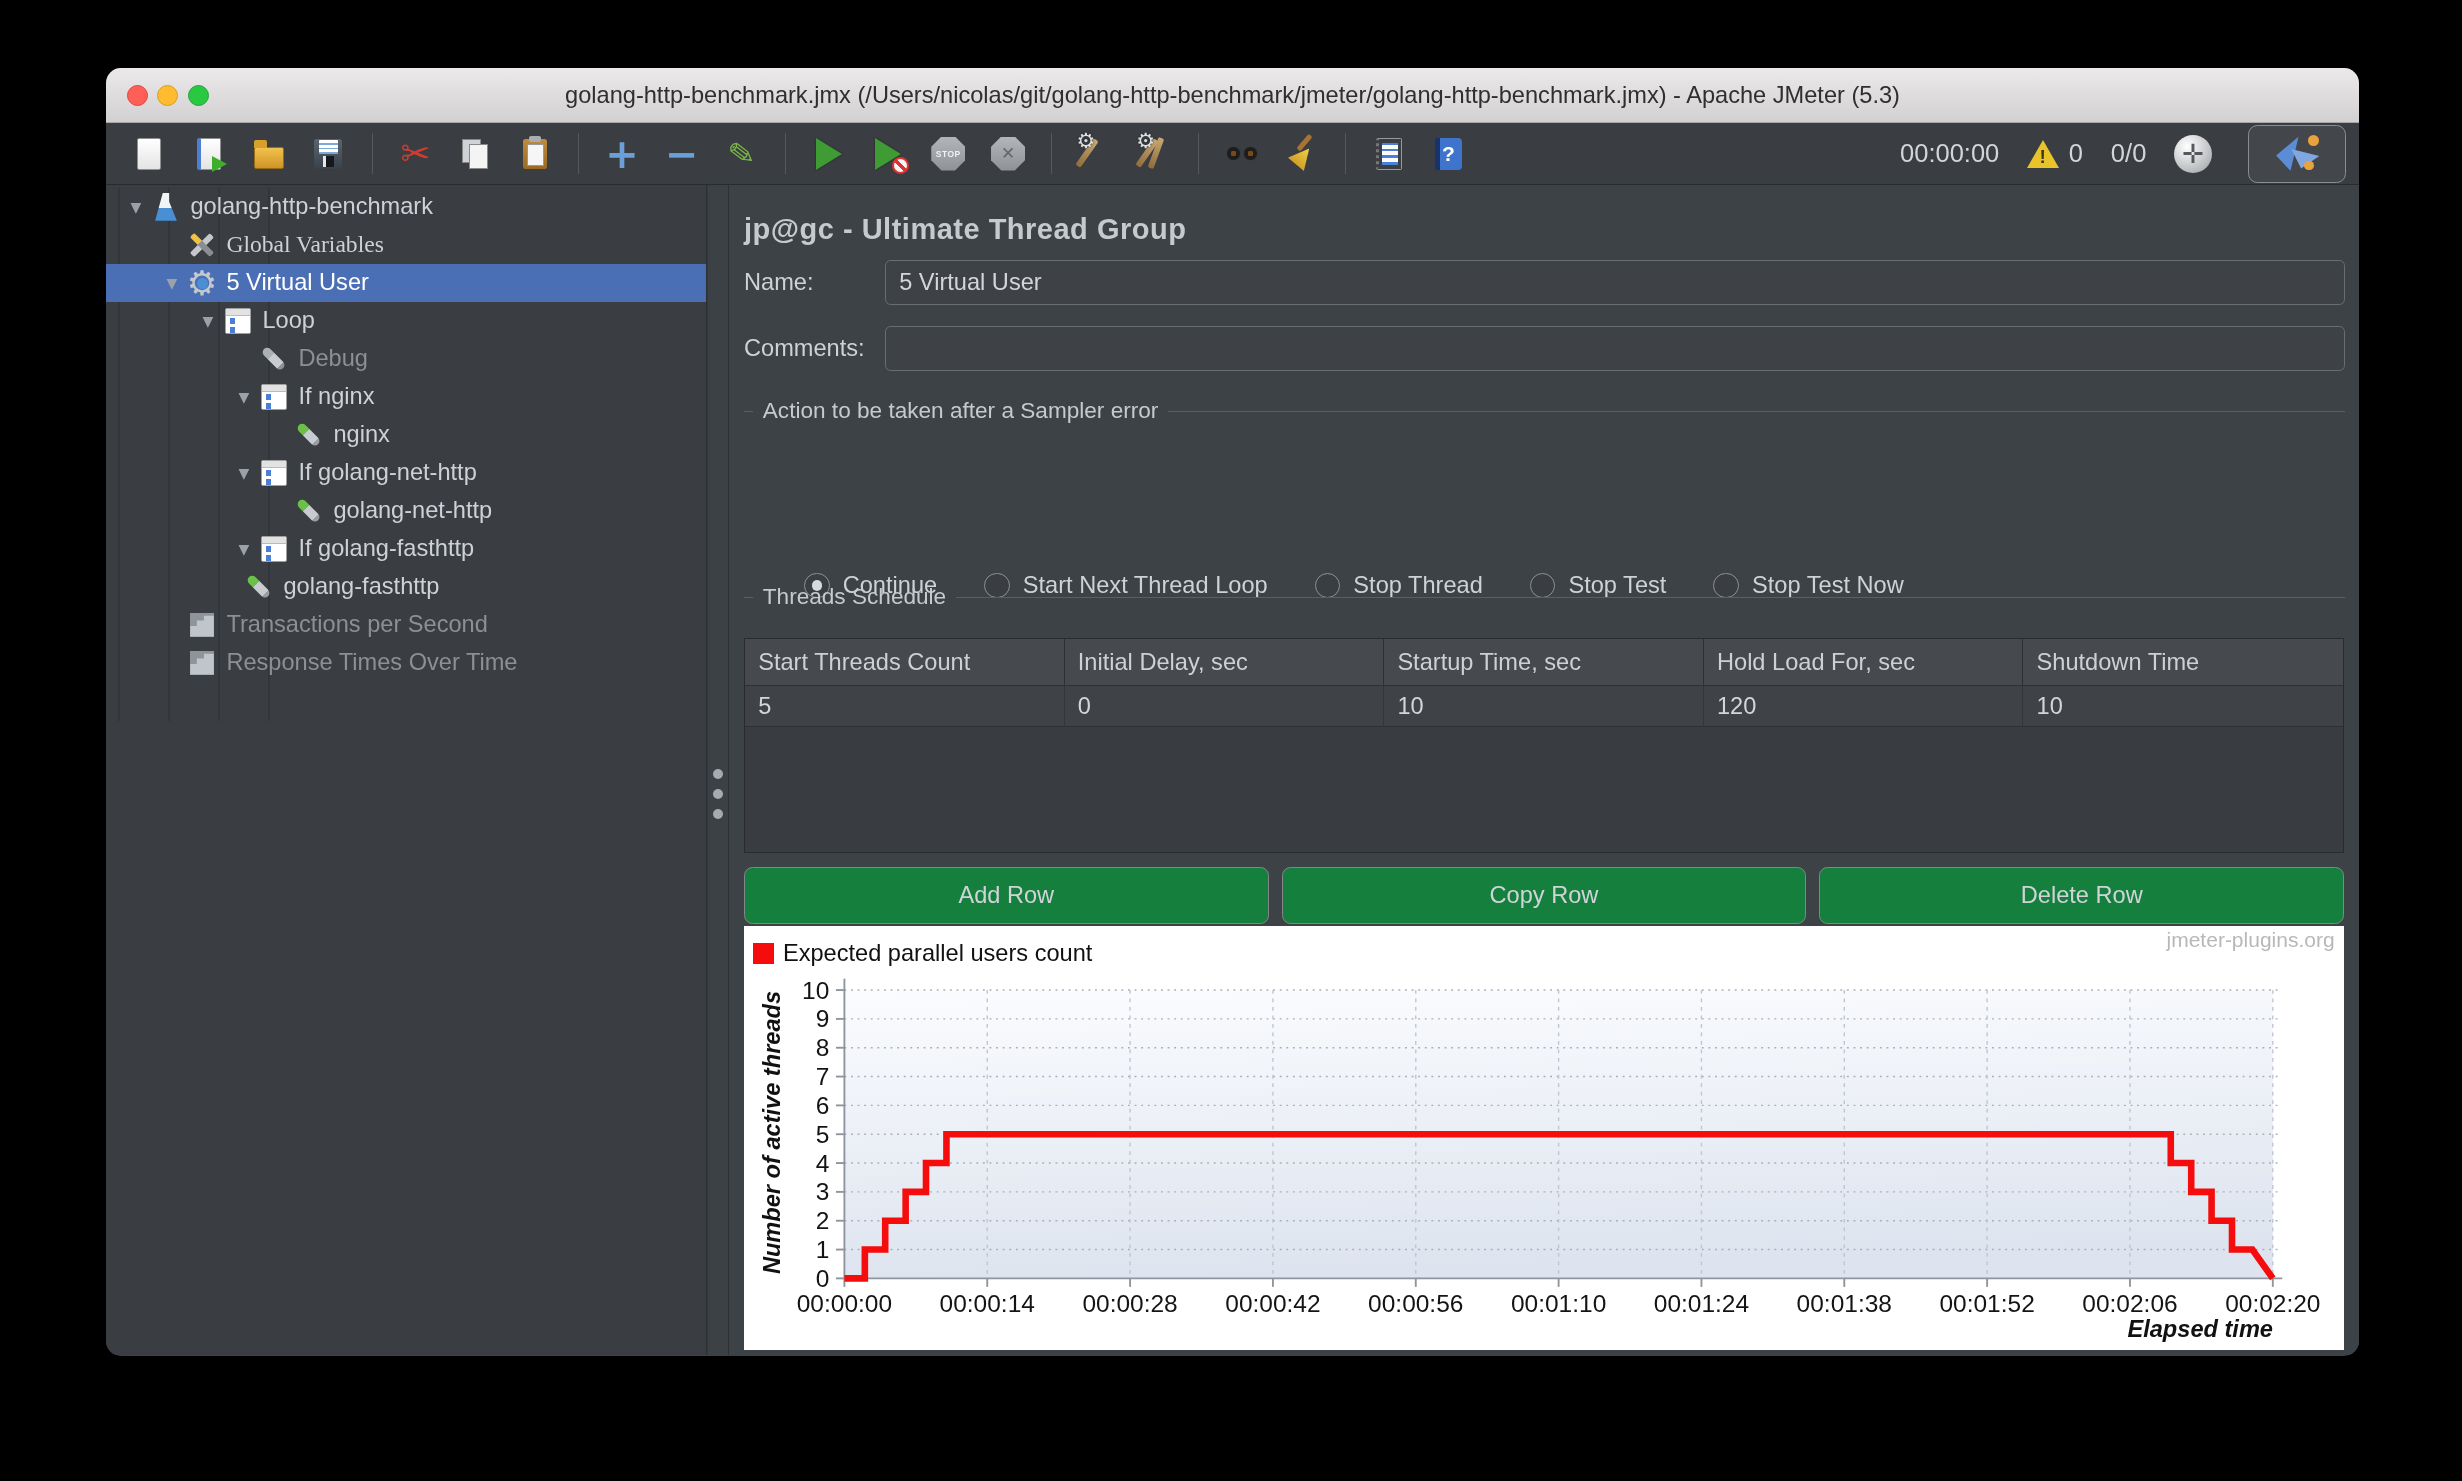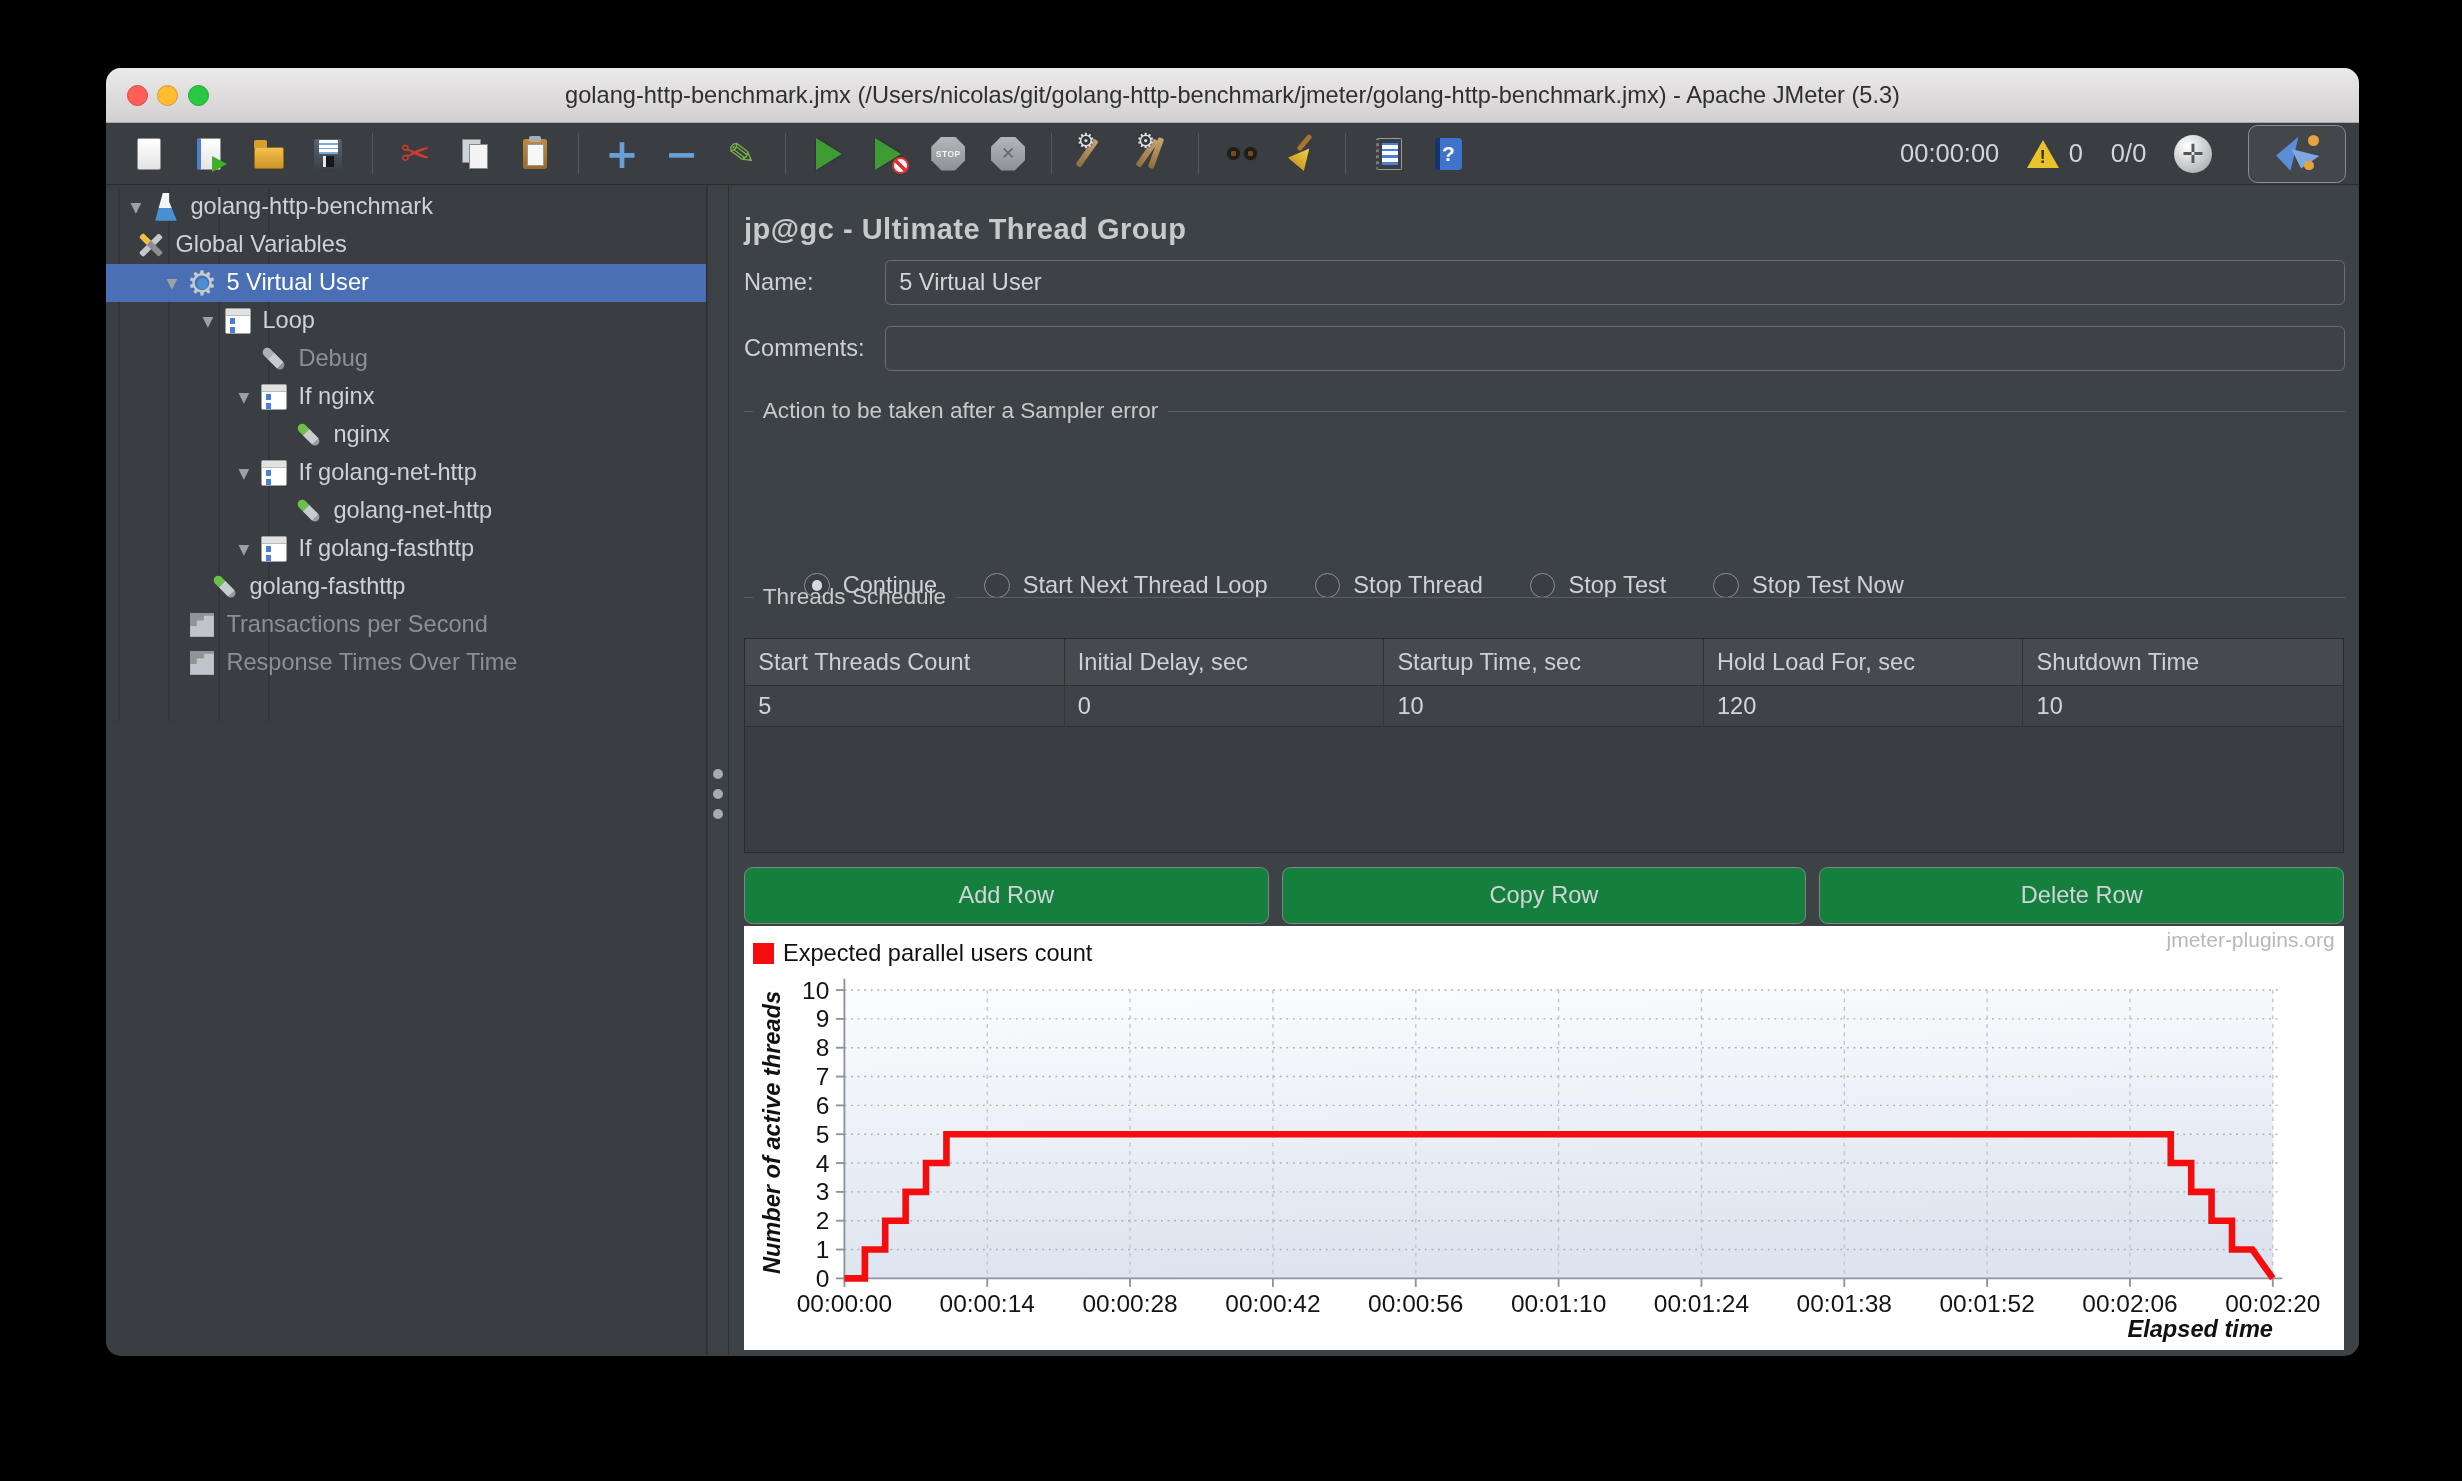--- a/index.html
+++ b/index.html
@@ -247,21 +247,21 @@
 
   <div class="content">
     <div class="tree" id="tree">
         <div class="tree-row" style="padding-left: 15px;">
           <span class="exp">▼</span>
           <span class="t-ic">
             <span class="flask-i"></span>
           </span>
           <span>golang-http-benchmark</span>
         </div>
-        <div class="tree-row" style="">
+        <div class="tree-row" style="padding-left: 51px; font-family: Liberation Serif, serif;">
           <span class="exp"></span>
           <span class="t-ic">
             <span class="tool-a"></span>
             <span class="tool-b"></span>
           </span>
           <span>Global Variables</span>
         </div>
         <div class="tree-row sel" style="padding-left: 51px;">
           <span class="exp">▼</span>
           <span class="t-ic">
@@ -328,21 +328,21 @@
           <span class="exp">▼</span>
           <span class="t-ic">
             <span class="cwin">
               <span class="cwin-top"></span>
               <span class="cwin-b1"></span>
               <span class="cwin-b2"></span>
             </span>
           </span>
           <span>If golang-fasthttp</span>
         </div>
-        <div class="tree-row" style="padding-left: 74px;">
+        <div class="tree-row" style="padding-left: 108px;">
           <span class="exp"></span>
           <span class="t-ic">
             <span class="drop-i"></span>
           </span>
           <span>golang-fasthttp</span>
         </div>
         <div class="tree-row dis" style="padding-left: 51px;">
           <span class="exp"></span>
           <span class="t-ic">
             <span class="chart-i">

